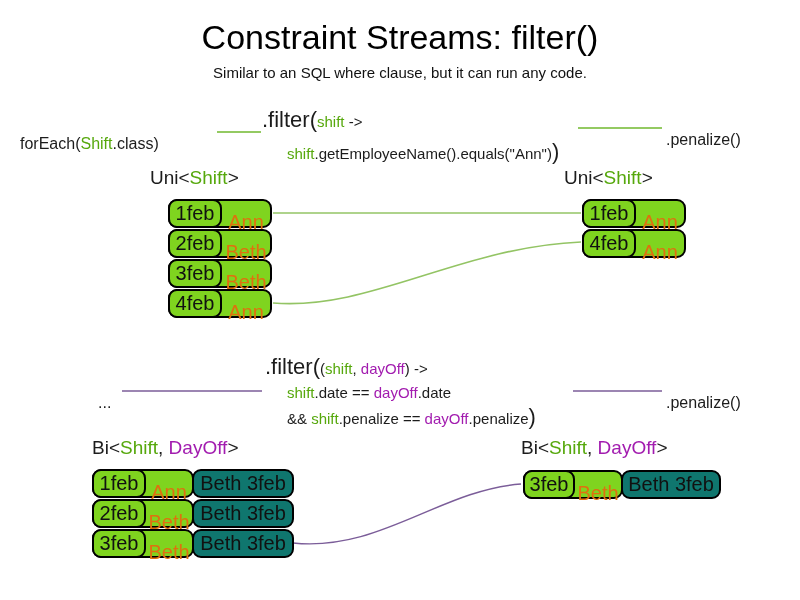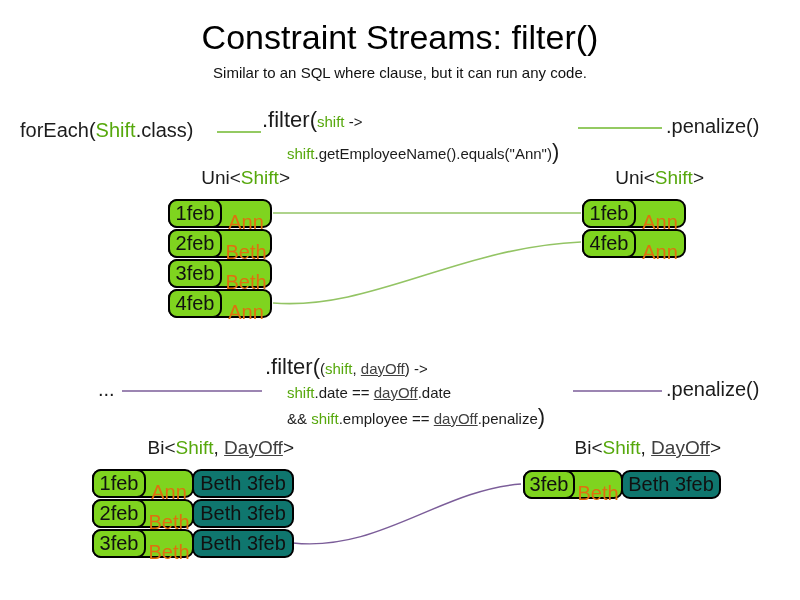--- a/index.html
+++ b/index.html
@@ -4,25 +4,25 @@
 <style>
   html,body{margin:0;padding:0;background:#fff;}
   .canvas{position:relative;width:800px;height:600px;background:#ffffff;
           font-family:"Liberation Sans",sans-serif;overflow:hidden;}
   .abs{position:absolute;}
   .title{top:18px;left:0;width:100%;text-align:center;font-size:34px;color:#000;}
   .subtitle{top:64px;left:0;width:100%;text-align:center;font-size:15px;color:#111;}
   .code{white-space:nowrap;line-height:1.12;}
   .k{color:#1c1c1c;}
   .g{color:#56a80c;}
-  .bl{color:#404040;text-decoration:underline;}
+  .bl{color:#a21caf;}
   .big{font-size:22px;}
-  .norm{font-size:20px;color:#1c1c1c;}
+  .norm{font-size:16px;color:#1c1c1c;margin-top:16px;}
   .small{font-size:15px;}
-  .tlabel{font-size:19px;text-align:right;white-space:nowrap;color:#1c1c1c;}
+  .tlabel{font-size:19px;text-align:left;white-space:nowrap;color:#1c1c1c;}
   .tbl{position:absolute;}
   .trow{display:flex;margin-bottom:1px;height:29px;}
   .shiftbox{position:relative;background:#7fd41f;border:2px solid #000;border-radius:9px;
             box-sizing:border-box;height:29px;flex:0 0 auto;}
   .datebox{position:absolute;left:-2px;top:-2px;height:29px;width:54px;border:2px solid #000;
            border-radius:9px;background:#7fd41f;box-sizing:border-box;display:flex;
            align-items:center;justify-content:center;font-size:20px;color:#111;text-align:center;}
   .namelbl{position:absolute;left:52px;right:0;top:0;bottom:0;display:flex;align-items:center;
            justify-content:center;font-size:20px;color:#e0700f;margin-top:18px;}
   .dayoffbox{margin-left:-2px;background:#0f766e;border:2px solid #000;border-radius:9px;
@@ -101,21 +101,21 @@
       </div>
     </div>
   </div>
 
   <div class="abs code norm" style="left:98px;top:378px;">...</div>
 
   <div class="abs code" style="left:265px;top:355px;"><span class="big k">.filter(</span><span class="small k">(</span><span class="small g">shift</span><span class="small k">, </span><span class="small bl">dayOff</span><span class="small k">)</span><span class="small k"> -&gt;</span></div>
 
   <div class="abs code" style="left:287px;top:384px;"><span class="small g">shift</span><span class="small k">.date == </span><span class="small bl">dayOff</span><span class="small k">.date</span></div>
 
-  <div class="abs code" style="left:287px;top:405px;"><span class="small k">&amp;&amp; </span><span class="small g">shift</span><span class="small k">.employee == </span><span class="small bl">dayOff</span><span class="small k">.penalize</span><span class="big k">)</span></div>
+  <div class="abs code" style="left:287px;top:405px;"><span class="small k">&amp;&amp; </span><span class="small g">shift</span><span class="small k">.penalize == </span><span class="small bl">dayOff</span><span class="small k">.penalize</span><span class="big k">)</span></div>
 
   <div class="abs code norm" style="left:666px;top:378px;">.penalize()</div>
 
   <div class="abs tlabel" style="left:92px;top:437px;width:202px;"><span class="k">Bi&lt;</span><span class="g">Shift</span><span class="k">, </span><span class="bl">DayOff</span><span class="k">&gt;</span></div>
 
   <div class="abs tlabel" style="left:521px;top:437px;width:200px;"><span class="k">Bi&lt;</span><span class="g">Shift</span><span class="k">, </span><span class="bl">DayOff</span><span class="k">&gt;</span></div>
 
   <div class="tbl" style="left:92px;top:469px;">
     <div class="trow">
       <div class="shiftbox" style="width:102px;">

